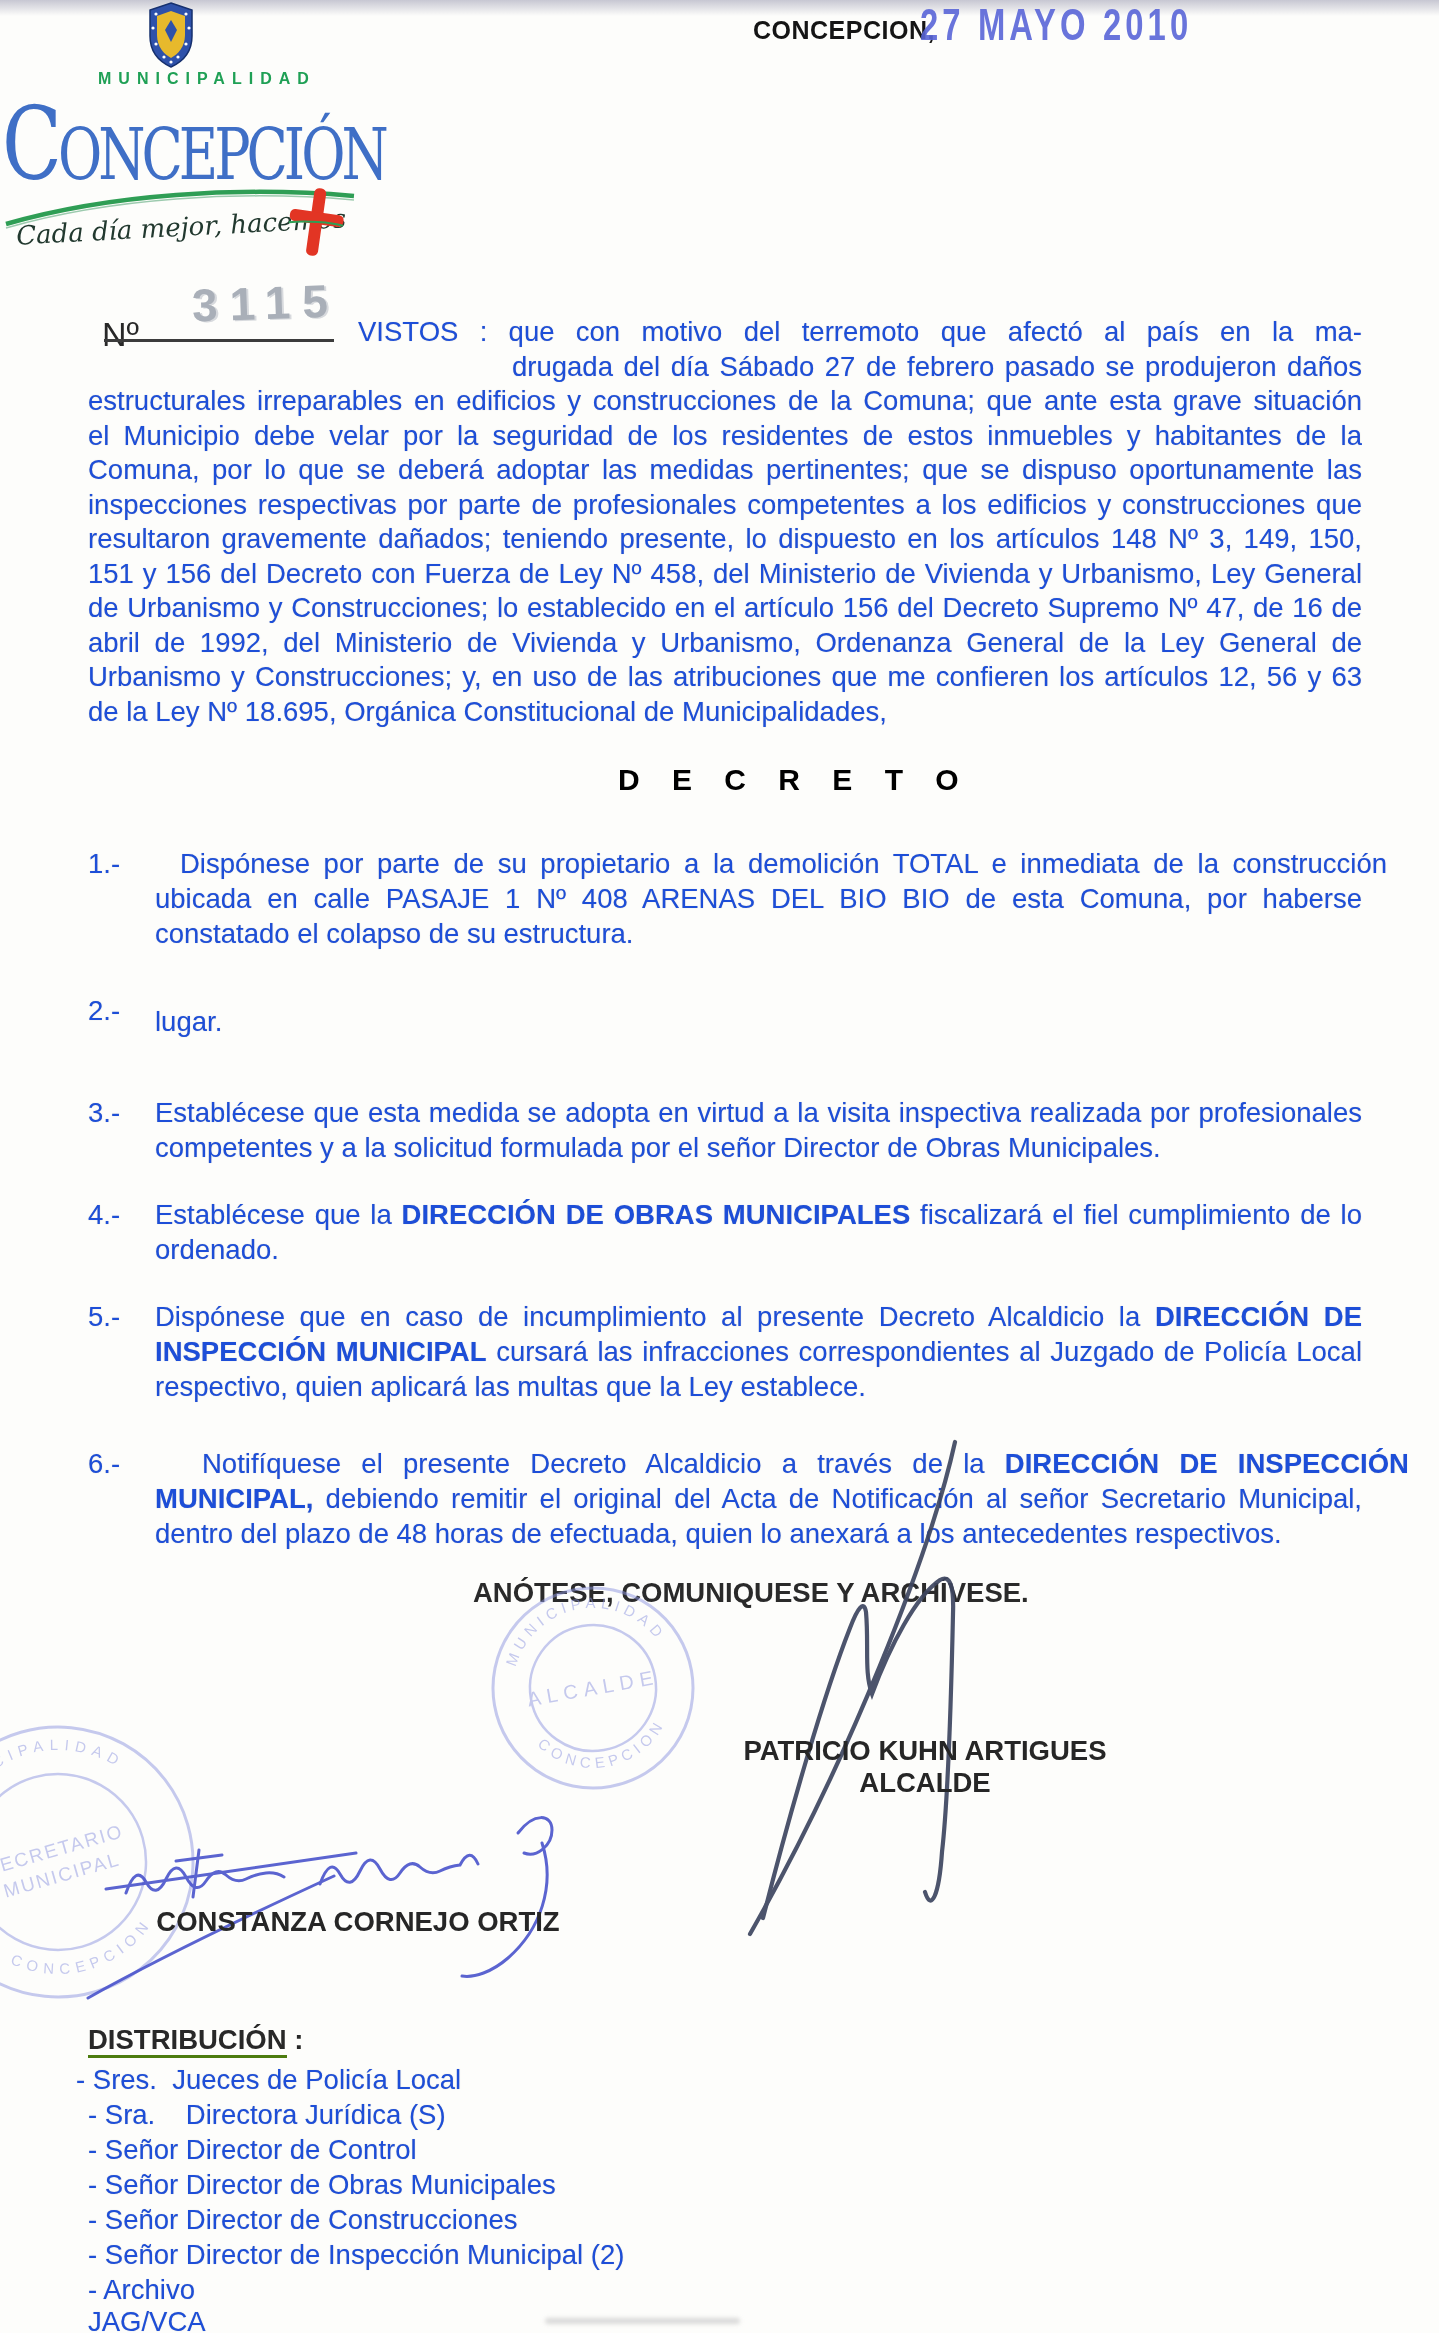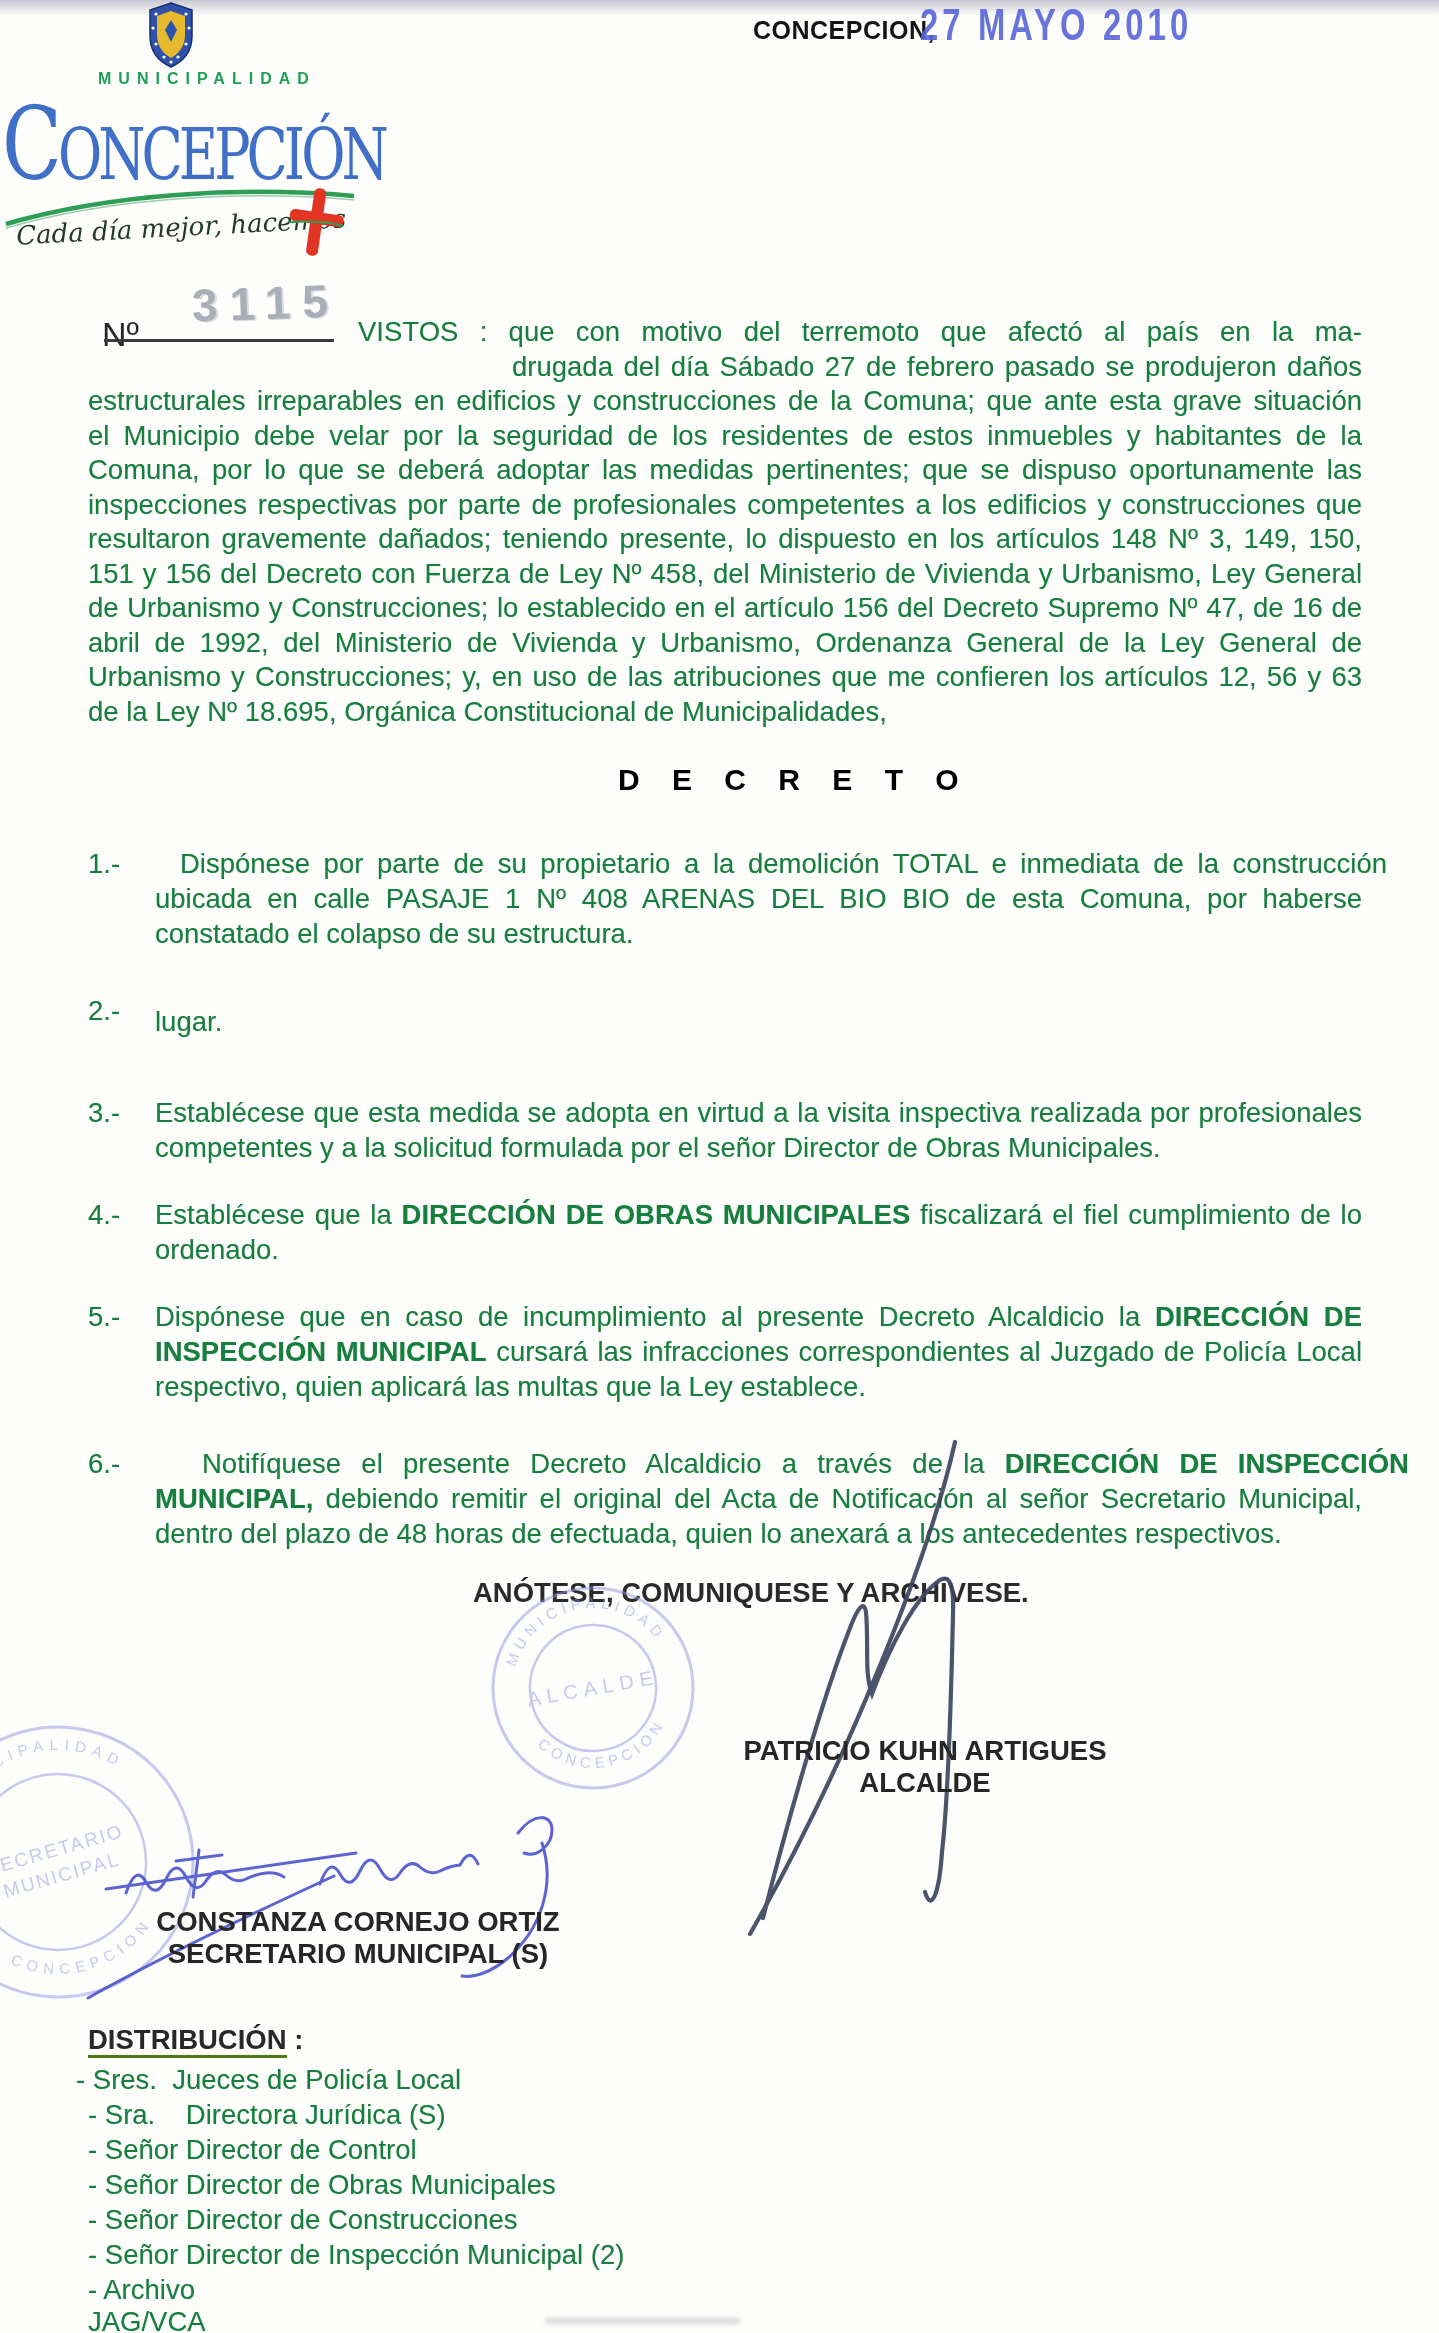--- a/index.html
+++ b/index.html
@@ -1,20 +1,20 @@
 <!DOCTYPE html>
 <html><head>
 <meta charset="utf-8">
 <style>
   html,body{margin:0;padding:0;background:#ffffff;}
   .page{position:relative;width:1439px;height:2333px;background:#fdfdfb;overflow:hidden;
         font-family:"Liberation Sans", sans-serif;color:#282828;}
   .scan-top{position:absolute;left:0;top:0;width:100%;height:16px;
         background:linear-gradient(#c7c7d2,rgba(255,255,255,0));}
-  .ln{position:absolute;font-size:27.5px;line-height:31px;color:#15803d;white-space:nowrap;
+  .ln{position:absolute;font-size:27.5px;line-height:31px;color:#1d4ed8;white-space:nowrap;
       text-shadow:0 0 1px rgba(70,70,70,.30);}
   .just{white-space:normal;text-align:justify;text-align-last:justify;overflow:hidden;height:33px;}
   .b{font-weight:bold;}
   .pre{white-space:pre;}
   
   .city-label{position:absolute;left:753px;top:16px;font-size:25px;font-weight:bold;color:#151515;letter-spacing:.5px;}
   .date-stamp{position:absolute;left:920px;top:0px;font-size:40px;font-weight:bold;color:#5a66d8;
       letter-spacing:5px;transform:scale(.82,1.12);transform-origin:left top;opacity:.9;white-space:nowrap;}
   .muni{position:absolute;left:98px;top:70px;font-size:16px;font-weight:bold;color:#1fa055;letter-spacing:7px;}
   .logo-city{position:absolute;left:2px;top:84px;font-family:"DejaVu Serif",serif;font-size:54px;
@@ -174,21 +174,20 @@
       <path d="M88,1998 C170,1952 260,1910 334,1876"></path>
     </g>
   </svg>
 
   <div class="sig-block" style="left:735px;top:1735px;width:380px;">
     <div>PATRICIO KUHN ARTIGUES</div>
     <div>ALCALDE</div>
   </div>
   <div class="sig-block" style="left:148px;top:1906px;width:420px;">
     <div>CONSTANZA CORNEJO ORTIZ</div>
-    <div>SECRETARIO MUNICIPAL (S)</div>
   </div>
 
   <div class="dist-head"><span class="u">DISTRIBUCIÓN</span><span class="pre"> :</span></div>
   <div class="ln pre" style="left:76px;top:2064px;">- Sres.  Jueces de Policía Local</div>
   <div class="ln pre" style="left:88px;top:2099px;">- Sra.    Directora Jurídica (S)</div>
   <div class="ln pre" style="left:88px;top:2134px;">- Señor Director de Control</div>
   <div class="ln pre" style="left:88px;top:2169px;">- Señor Director de Obras Municipales</div>
   <div class="ln pre" style="left:88px;top:2204px;">- Señor Director de Construcciones</div>
   <div class="ln pre" style="left:88px;top:2239px;">- Señor Director de Inspección Municipal (2)</div>
   <div class="ln pre" style="left:88px;top:2274px;">- Archivo</div>

